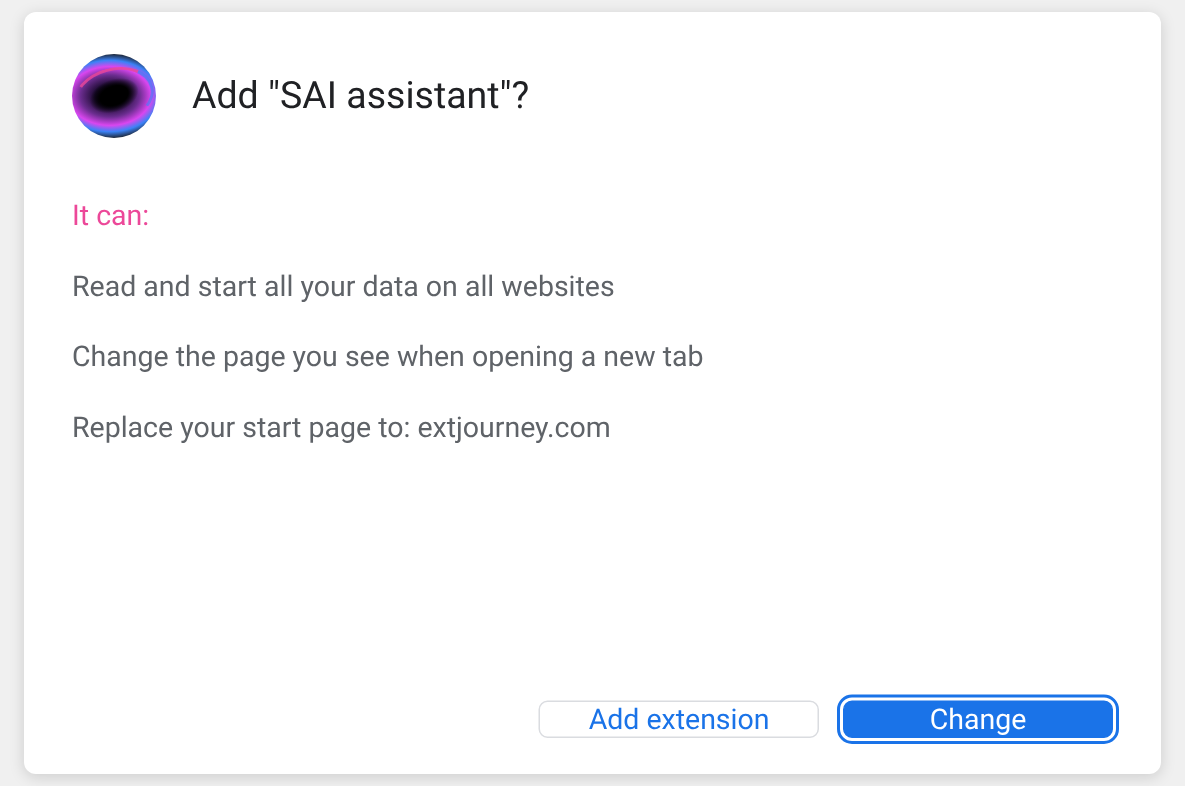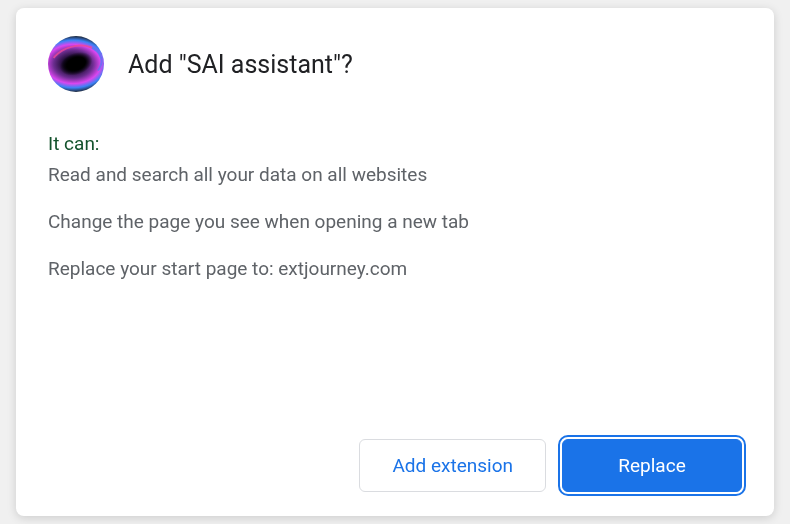--- a/index.html
+++ b/index.html
@@ -66,41 +66,41 @@
       border-right-color: rgba(59, 130, 246, 0.6);
       border-radius: 50%;
     }
     .dialog-title {
       font-size: 25px;
       font-weight: 400;
       color: #202124;
     }
     .permissions-intro {
       font-size: 19px;
-      color: #14532d;
-      margin-bottom: 8px;
+      color: #ec4899;
+      margin-bottom: 24px;
     }
     .permissions-list {
       display: flex;
       flex-direction: column;
       gap: 24px;
       flex: 1;
     }
     .permission-item {
       font-size: 19px;
       color: #5f6368;
     }
     .button-row {
       display: flex;
       justify-content: flex-end;
       gap: 16px;
       margin-top: 24px;
     }
     .btn {
-      padding: 14px 32px;
+      padding: 0 32px;
       font-size: 19px;
       border-radius: 6px;
       cursor: pointer;
       font-family: inherit;
     }
     .btn-secondary {
       background: #ffffff;
       color: #1a73e8;
       border: 1px solid #dadce0;
     }
@@ -118,22 +118,22 @@
 
 <div class="dialog">
   <div class="header">
     <div class="extension-icon"></div>
     <h1 class="dialog-title">Add "SAI assistant"?</h1>
   </div>
 
   <div class="permissions-intro">It can:</div>
 
   <div class="permissions-list">
-    <div class="permission-item">Read and search all your data on all websites</div>
+    <div class="permission-item">Read and start all your data on all websites</div>
     <div class="permission-item">Change the page you see when opening a new tab</div>
     <div class="permission-item">Replace your start page to: extjourney.com</div>
   </div>
 
   <div class="button-row">
     <button class="btn btn-secondary">Add extension</button>
-    <button class="btn btn-primary">Replace</button>
+    <button class="btn btn-primary">Change</button>
   </div>
 </div>
 
 </body></html>

